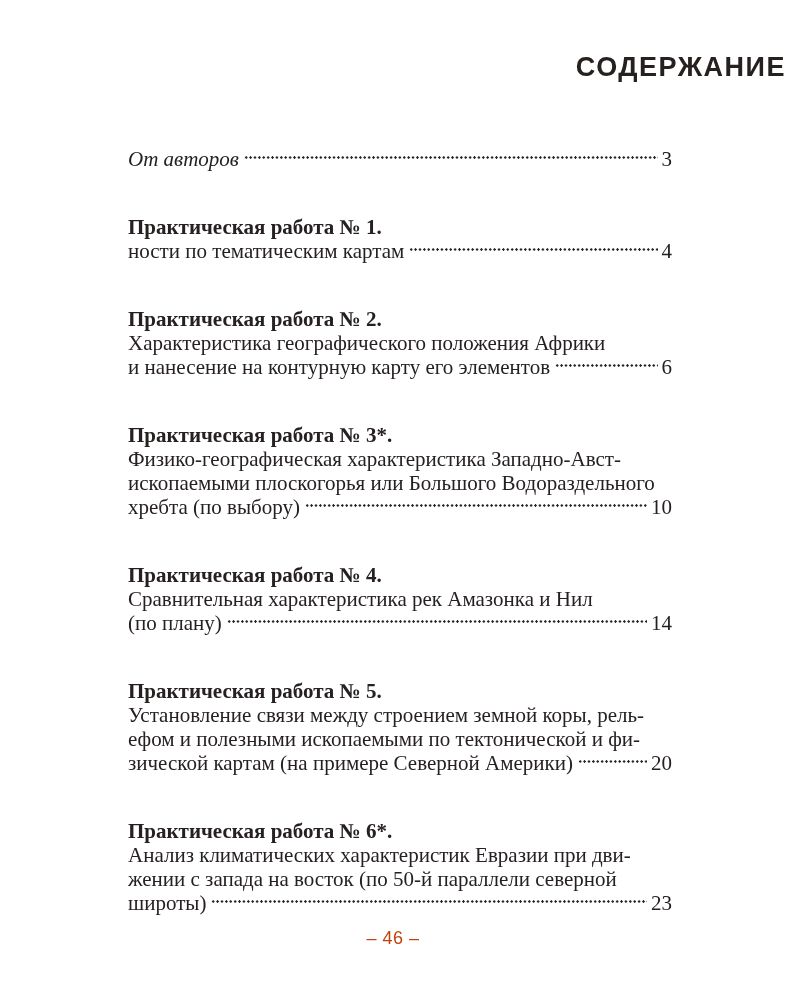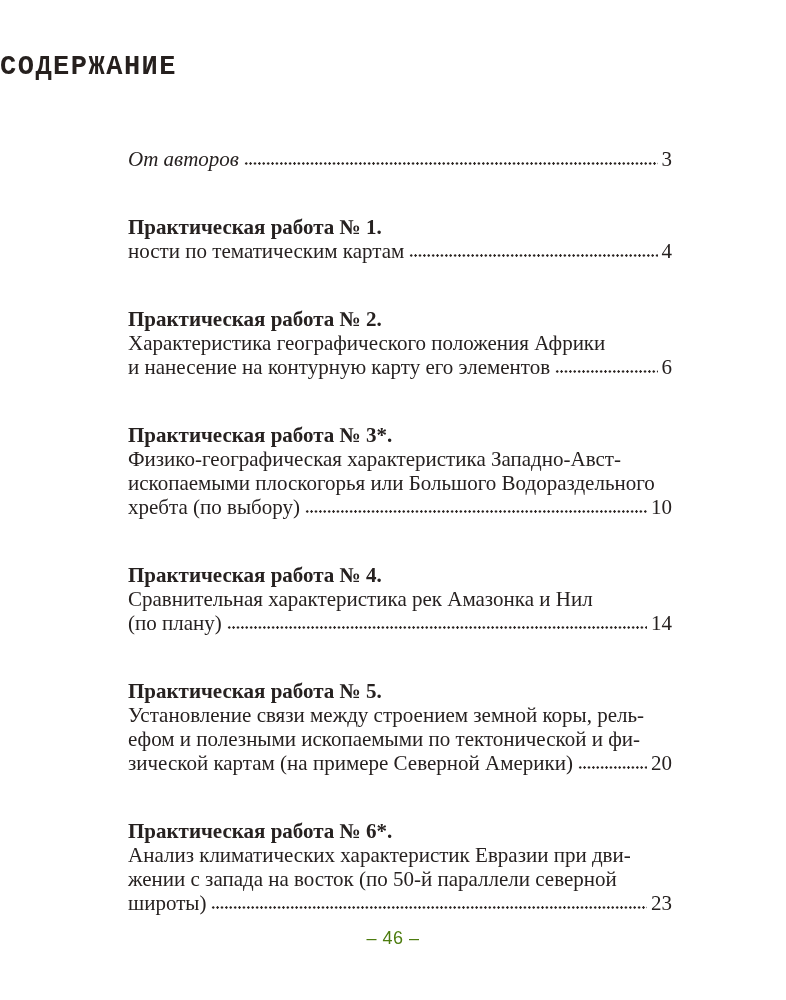--- a/index.html
+++ b/index.html
@@ -14,22 +14,22 @@
     background: #ffffff;
     color: #262120;
     font-family: "Liberation Serif", serif;
     overflow: hidden;
   }
   .title {
     position: absolute;
     top: 52px;
     left: 0;
     width: 100%;
-    text-align: left;
-    font-family: Liberation Mono, monospace;
+    text-align: right;
+    font-family: Liberation Sans, sans-serif;
     font-weight: bold;
     font-size: 27px;
     letter-spacing: 1.5px;
     color: #26201e;
   }
   .toc {
     position: absolute;
     left: 128px;
     top: 147px;
     width: 544px;
@@ -48,21 +48,21 @@
   .entry-heading {
     font-weight: bold;
     white-space: nowrap;
     margin-top: 44px;
   }
   .line {
     white-space: nowrap;
   }
   .row {
     display: flex;
-    align-items: center;
+    align-items: flex-start;
   }
   .row > span:first-child {
     flex: 0 0 auto;
   }
   .dots {
     flex: 1 1 auto;
     height: 12px;
     margin: 0 4px 1px 5px;
     background-image: radial-gradient(circle, #2b2522 1.05px, rgba(0,0,0,0) 1.35px);
     background-size: 4.4px 2.8px;
@@ -74,21 +74,21 @@
   }
   .footer {
     position: absolute;
     top: 928px;
     left: 0;
     width: 100%;
     text-align: center;
     font-family: "Liberation Sans", sans-serif;
     font-size: 18px;
     letter-spacing: 0.5px;
-    color: #4d7c0f;
+    color: #c2410c;
   }
 </style>
 </head>
 <body>
 
 <div class="page">
 
   <div class="title">СОДЕРЖАНИЕ</div>
 
   <div class="toc">

